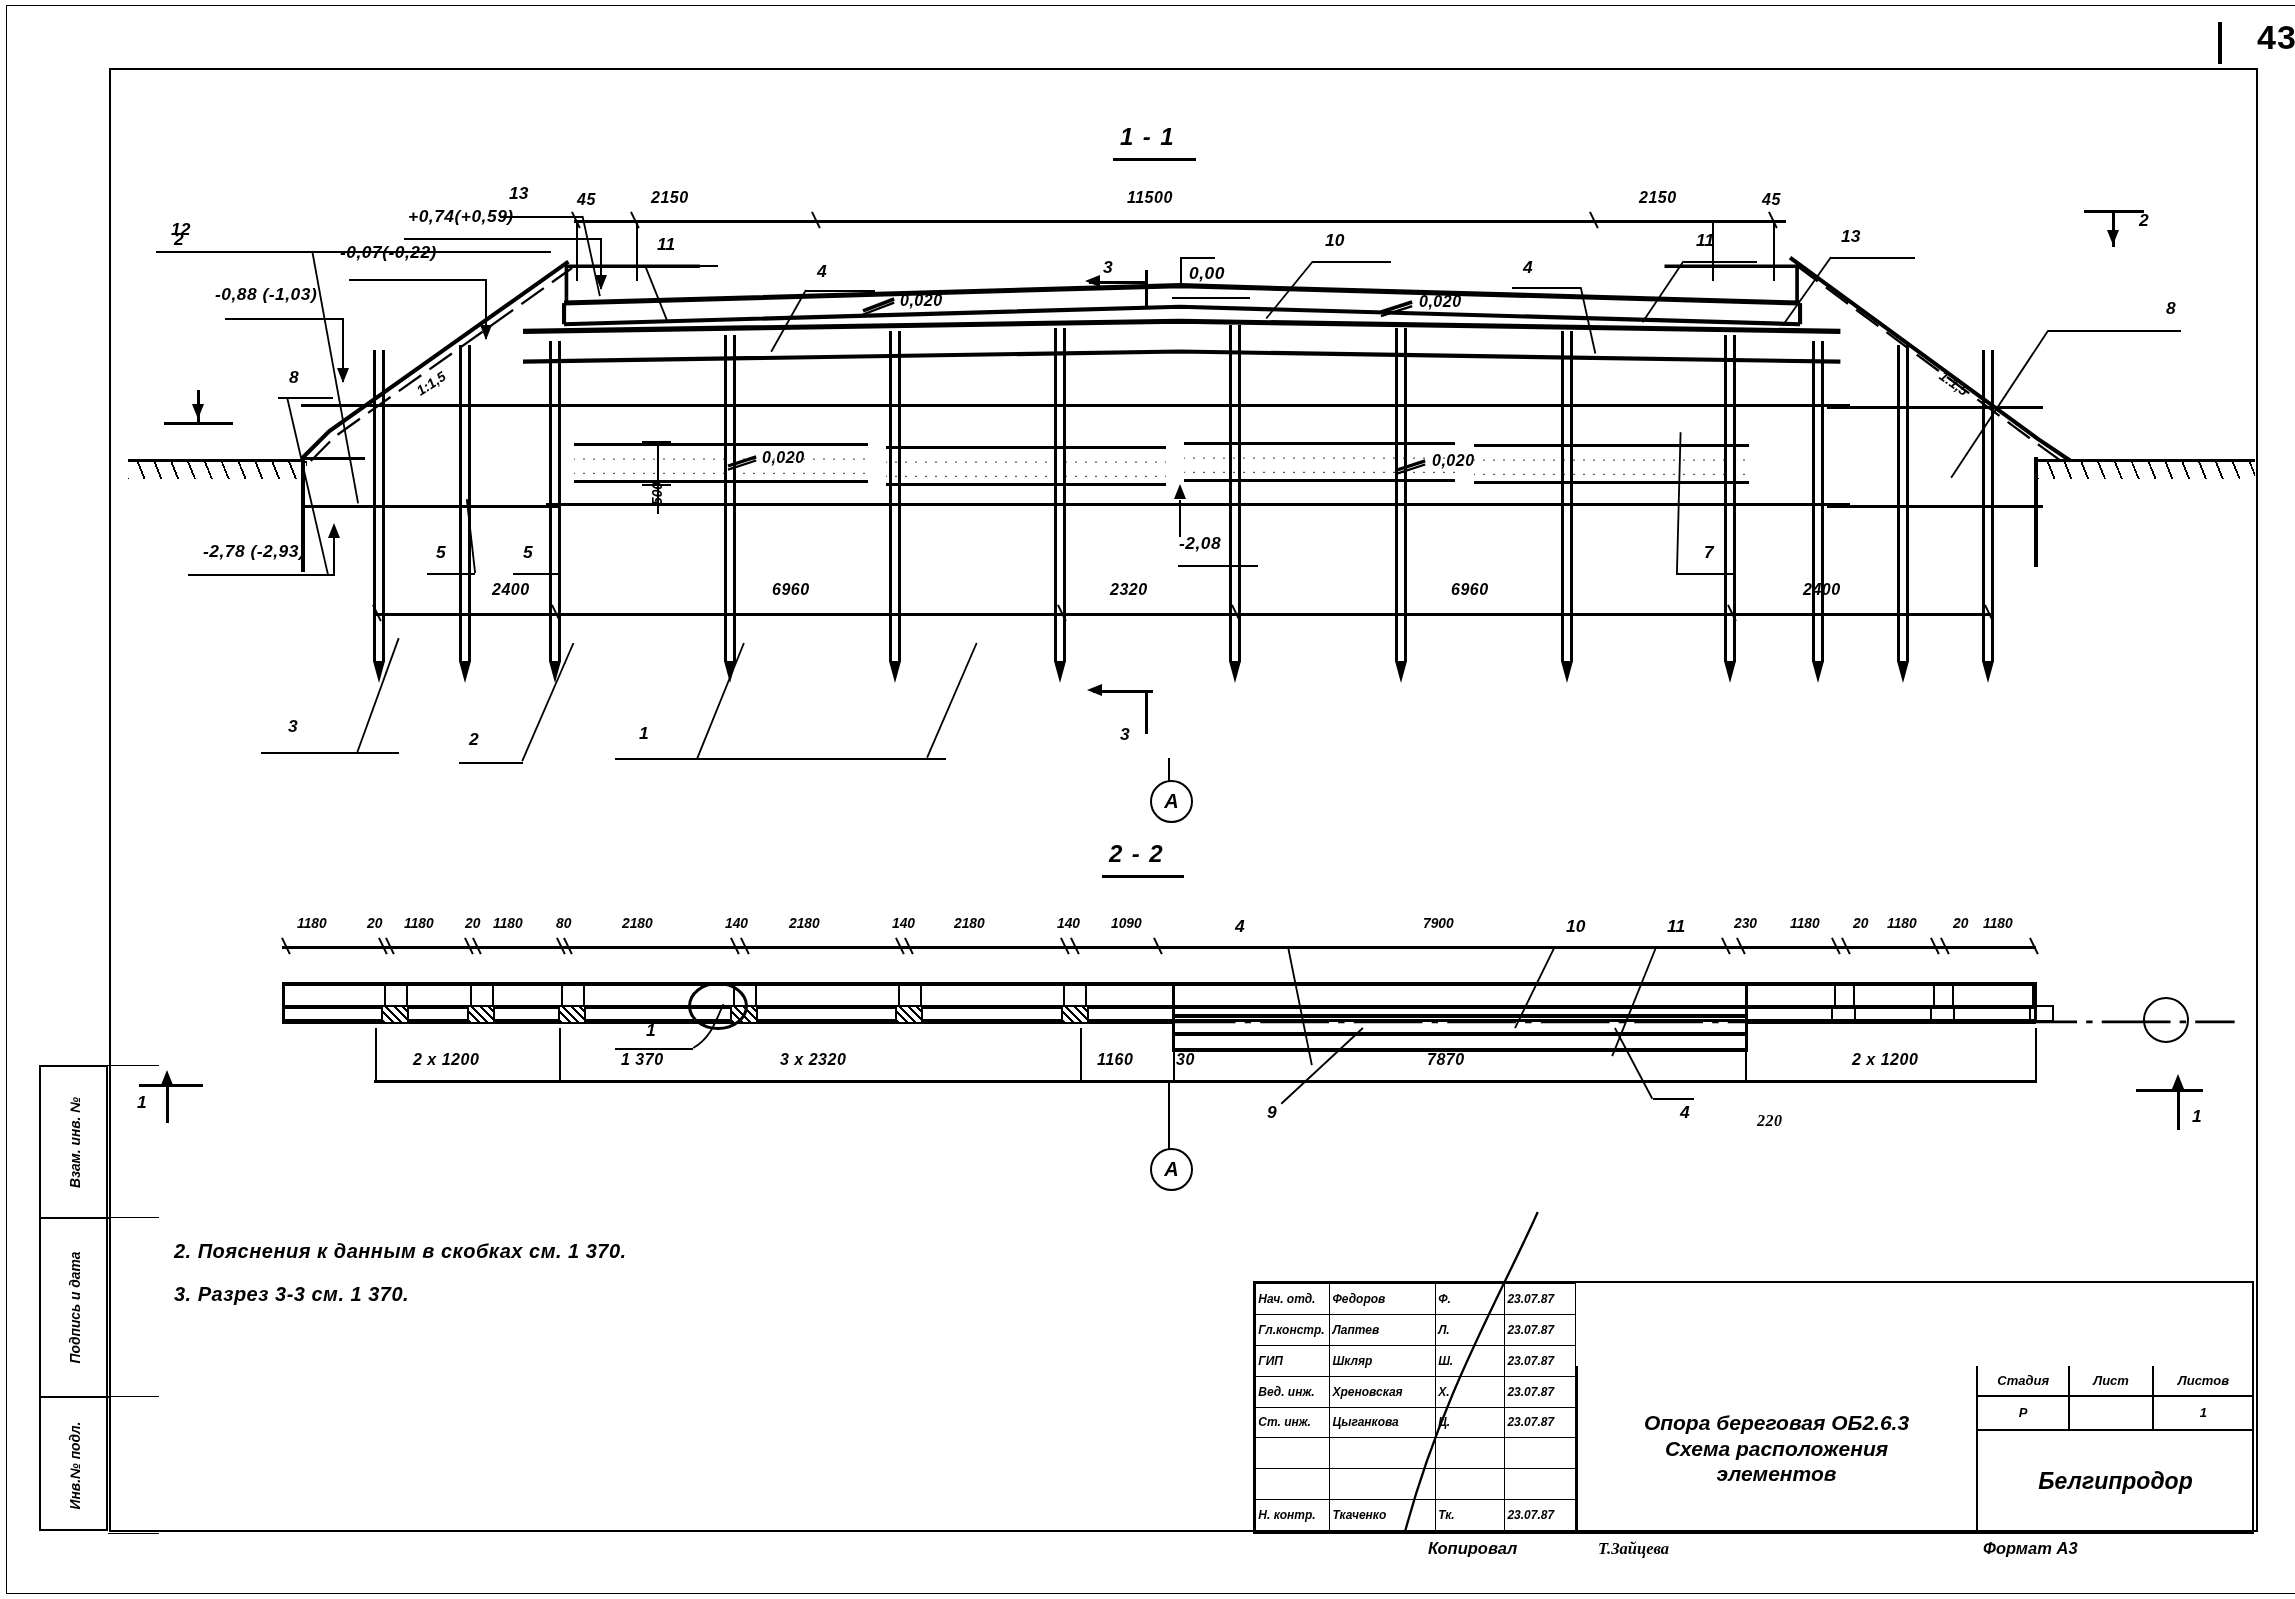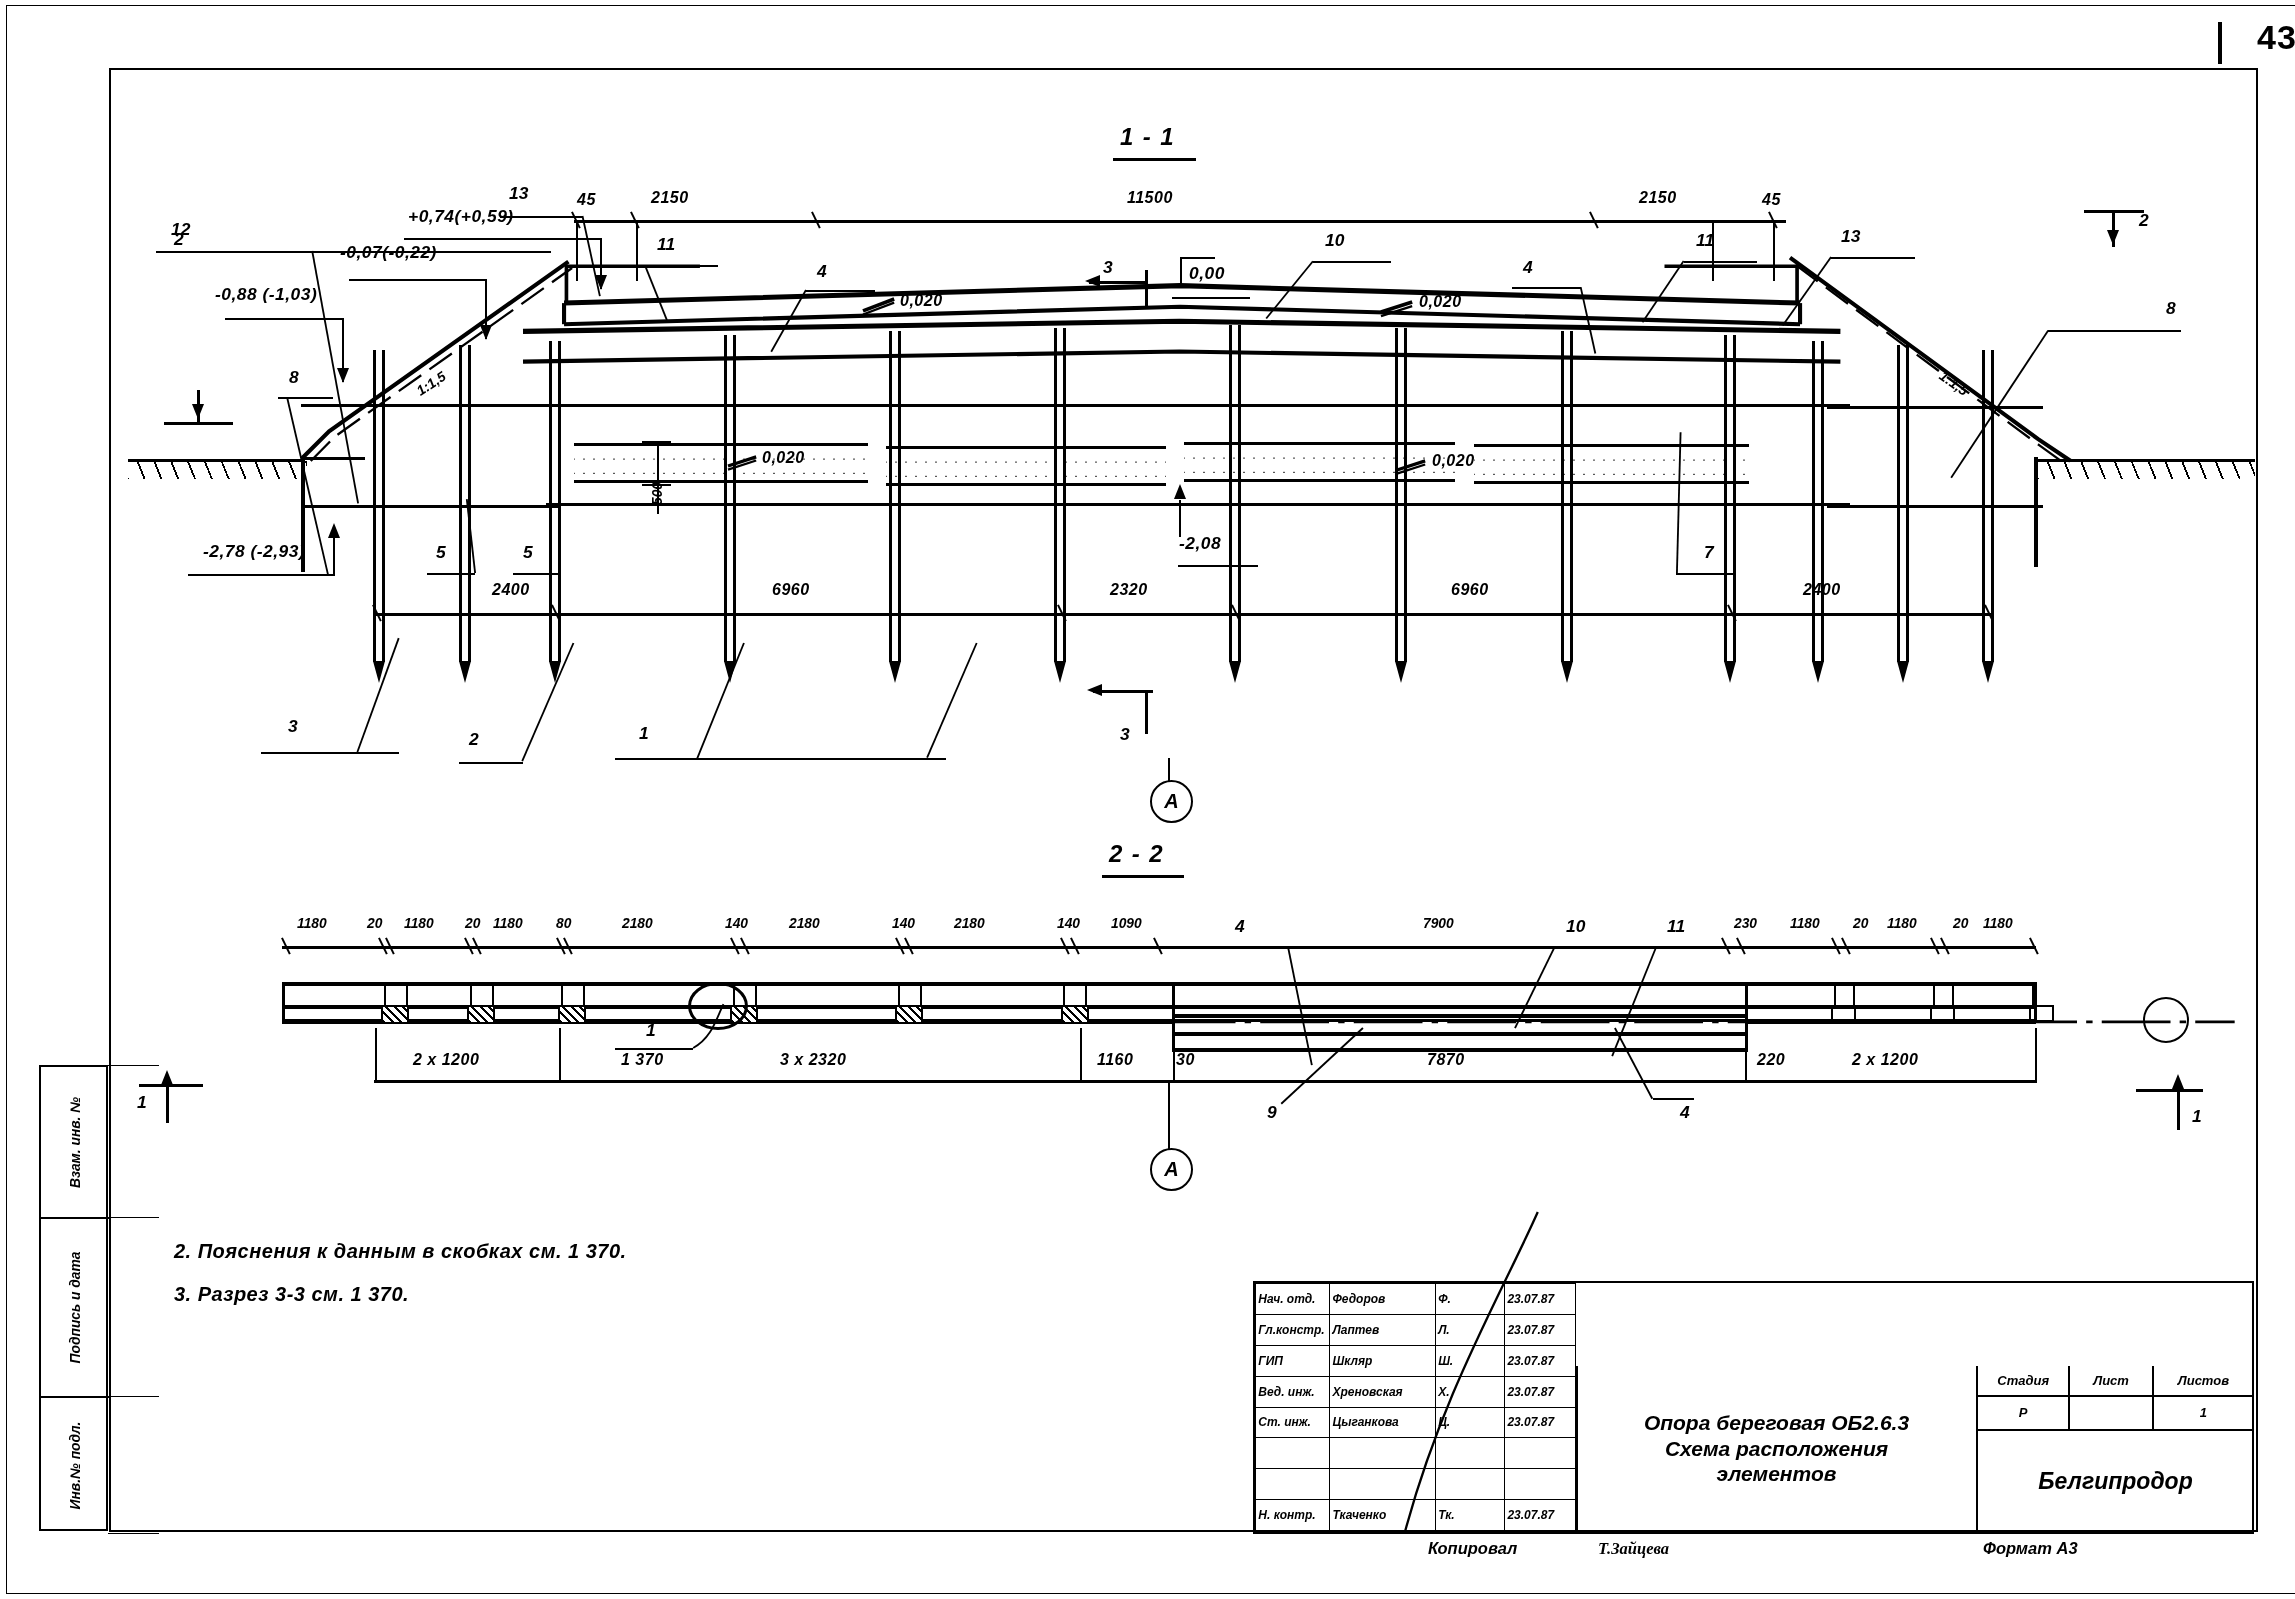--- a/index.html
+++ b/index.html
@@ -552,21 +552,21 @@
   <div class="ln v1px" style="left:1173px;top:1028px;width:2.3px;height:55px;"></div>
   <div class="ln v1px" style="left:1745px;top:1028px;width:2.3px;height:55px;"></div>
   <div class="ln v1px" style="left:2035px;top:1028px;width:2.3px;height:55px;"></div>
 
   <div class="txt dim" style="left:413px;top:1051px;">2 x 1200</div>
   <div class="txt dim" style="left:621px;top:1051px;">1 370</div>
   <div class="txt dim" style="left:780px;top:1051px;">3 x 2320</div>
   <div class="txt dim" style="left:1097px;top:1051px;">1160</div>
   <div class="txt dim" style="left:1176px;top:1051px;">30</div>
   <div class="txt dim" style="left:1427px;top:1051px;">7870</div>
-  <div class="txt dim" style="left:1757px;top:1051px;">220</div>
+  <div class="txt dim" style="left:1757px;top:1112px;font-family:Liberation Serif, serif;">220</div>
   <div class="txt dim" style="left:1852px;top:1051px;">2 x 1200</div>
 
   <div class="lead" style="left:615px;top:1048px;width:78px;"></div>
   <div class="txt num" style="left:646px;top:1020px;">1</div>
   <svg style="position:absolute;left:684px;top:1001px;width:55px;height:51px;overflow:visible" viewBox="0 0 120 110" width="55" height="51">
       <path d="M 20 102 C 60 80 70 40 86 6" stroke="#000" stroke-width="4" fill="none"></path>
     </svg>
 
   <div class="txt num" style="left:137px;top:1092px;">1</div>
   <div class="sec-arrow-h" style="left:139px;top:1084px;width:64px;"></div>

